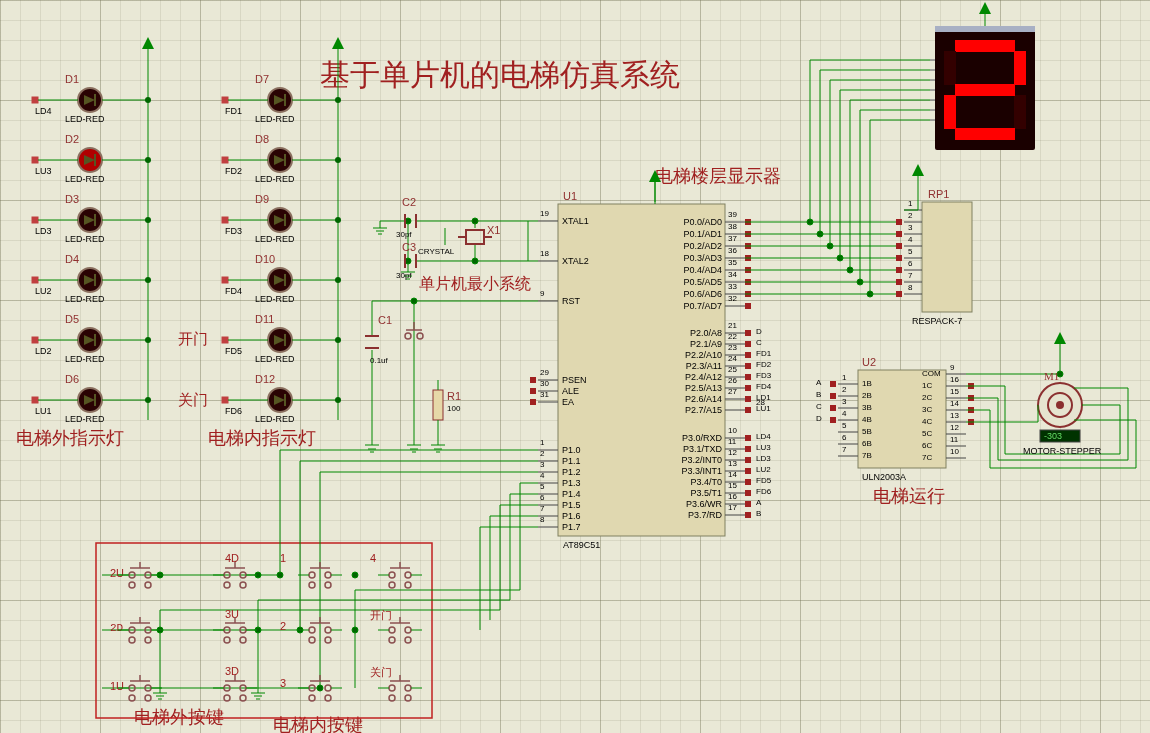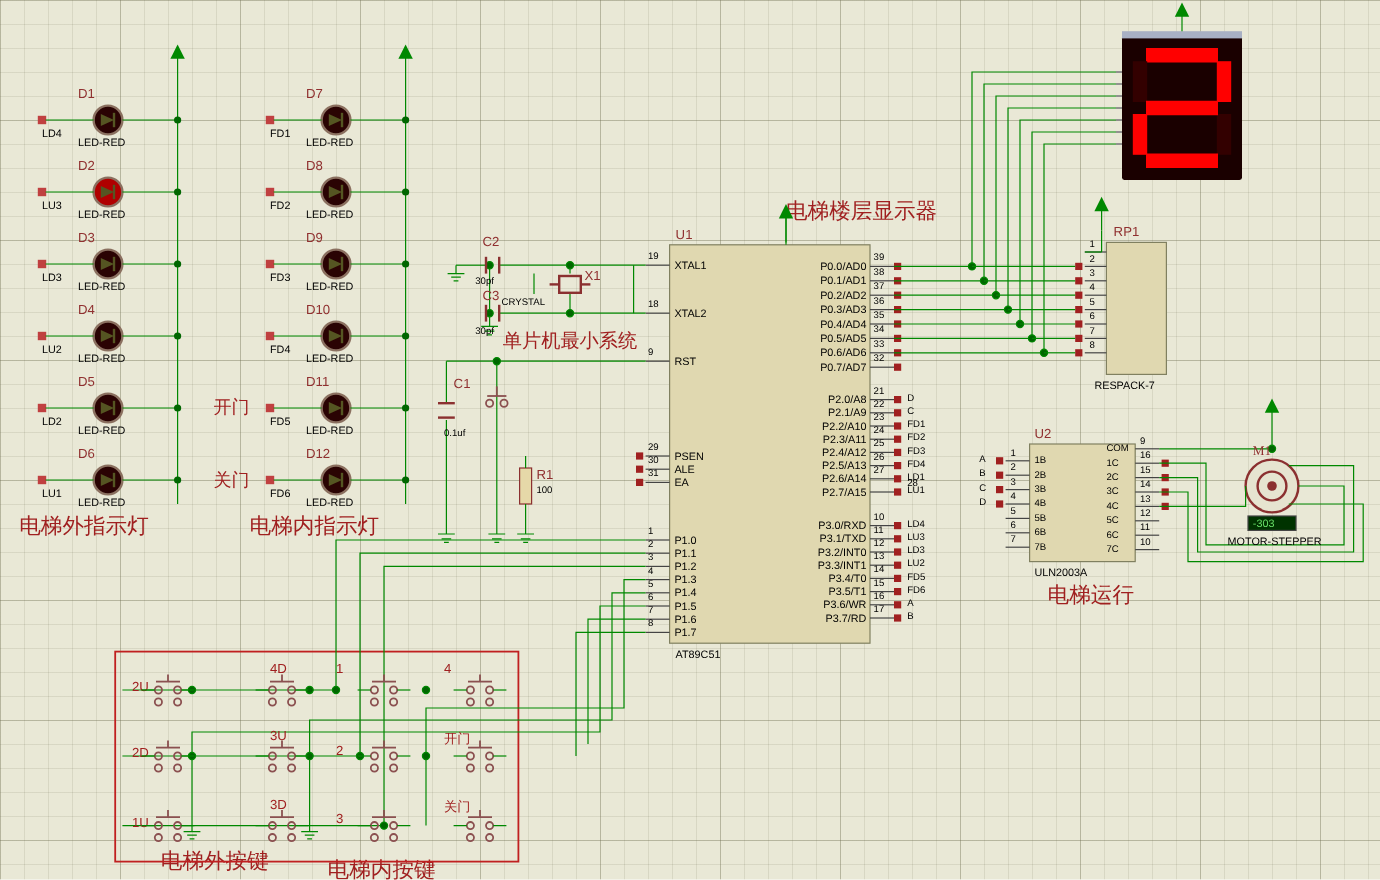--- a/index.html
+++ b/index.html
@@ -29,20 +29,21 @@
   .arrow{fill:#008800;}
   .seven-seg{fill:#1a0000;}
   .seg-on{stroke:#ff0000;stroke-width:12;stroke-linecap:butt;}
   .seg-off{stroke:#330000;stroke-width:12;stroke-linecap:butt;}
 </style>
 </head>
 <body>
 
 <div class="canvas">
 
+  <div class="title" style="left:320px;top:55px;">基于单片机的电梯仿真系统</div>
 
   <div class="red-label" style="left:16px;top:426px;">电梯外指示灯</div>
   <div class="red-label" style="left:208px;top:426px;">电梯内指示灯</div>
   <div class="red-label" style="left:178px;top:330px;font-size:15px;">开门</div>
   <div class="red-label" style="left:178px;top:391px;font-size:15px;">关门</div>
   <div class="red-label" style="left:419px;top:274px;font-size:16px;">单片机最小系统</div>
   <div class="red-label" style="left:134px;top:705px;">电梯外按键</div>
   <div class="red-label" style="left:273px;top:713px;">电梯内按键</div>
   <div class="red-label" style="left:655px;top:164px;">电梯楼层显示器</div>
   <div class="red-label" style="left:873px;top:484px;">电梯运行</div>
@@ -370,21 +371,21 @@
   <div class="blk" style="left:447px;top:404px;font-size:8px;">100</div>
 
   <div></div>
   <div></div>
   <div></div>
   <div></div>
   <div></div>
 
   <div class="sml-label" style="left:110px;top:567px;">2U</div>
   <div class="sml-label" style="left:225px;top:552px;">4D</div>
-  <div class="sml-label" style="left:110px;top:622px;">2D</div>
+  <div class="sml-label" style="left:110px;top:622px;font-family:Liberation Mono, monospace;">2D</div>
   <div class="sml-label" style="left:225px;top:608px;">3U</div>
   <div class="sml-label" style="left:110px;top:680px;">1U</div>
   <div class="sml-label" style="left:225px;top:665px;">3D</div>
   <div class="sml-label" style="left:280px;top:552px;">1</div>
   <div class="sml-label" style="left:370px;top:552px;">4</div>
   <div class="sml-label" style="left:280px;top:620px;">2</div>
   <div class="sml-label" style="left:370px;top:608px;">开门</div>
   <div class="sml-label" style="left:280px;top:677px;">3</div>
   <div class="sml-label" style="left:370px;top:665px;">关门</div>
 

